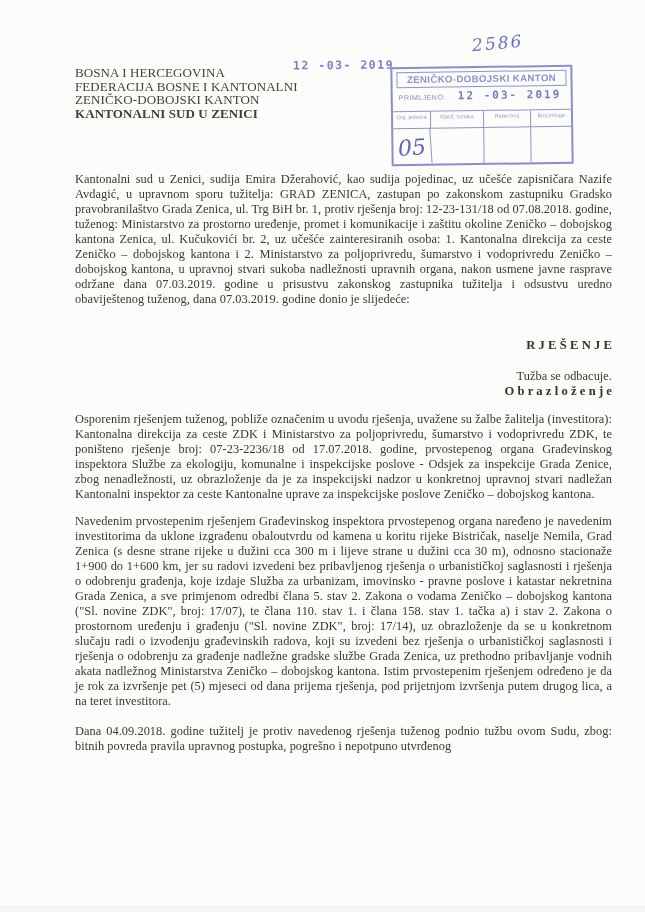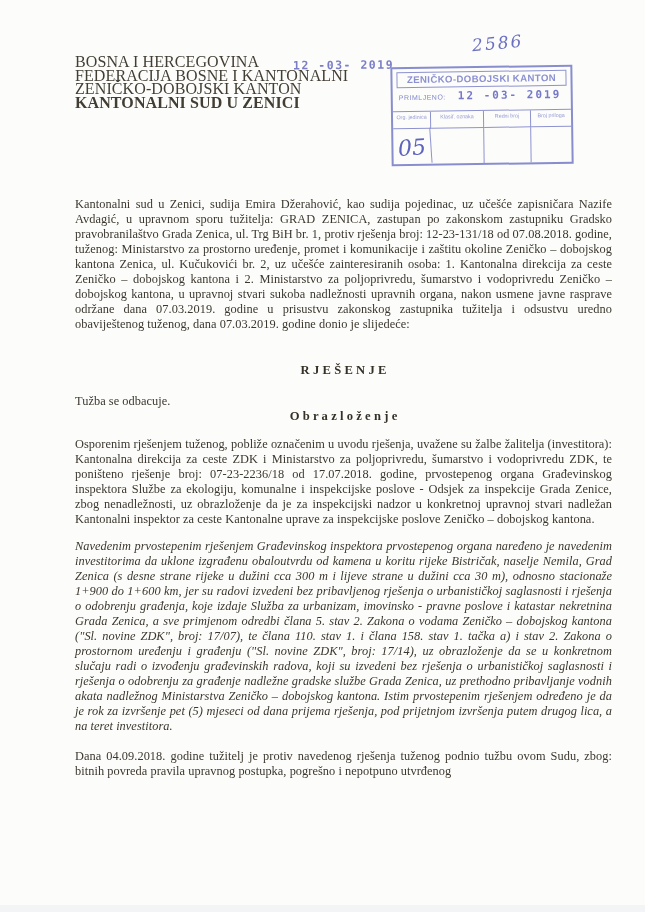--- a/index.html
+++ b/index.html
@@ -11,22 +11,22 @@
     overflow:hidden;
     font-family:"Liberation Serif","DejaVu Serif",serif;
     color:#3c382f;
   }
   
   .scan-edge { position:absolute; left:0; bottom:0; width:100%; height:7px;
     background:#f2f4f5; }
 
   
   .court-header {
-    position:absolute; left:75px; top:55px;
-    font-size:16px; line-height:13.7px;
+    position:absolute; left:75px; top:66px;
+    font-size:13px; line-height:13.7px;
     color:#423e34; letter-spacing:0.1px;
   }
   .court-header .hl { font-weight:normal; }
   .court-header .hb { font-weight:bold; }
 
   
   .hw-number {
     position:absolute; left:472px; top:33px;
     font-family:"DejaVu Serif",serif; font-style:italic;
     font-size:17px; color:#6a6fc0;
@@ -87,38 +87,38 @@
   .rs-cell.hdr { border-bottom:1.5px solid #8e93d0; }
   .rs-value {
     font-family:"DejaVu Serif",serif; font-style:italic;
     font-size:22px; color:#5d63be;
     display:flex; align-items:center; justify-content:center;
     transform:rotate(-3deg); padding-top:2px;
   }
 
   
   .doc-body {
-    position:absolute; left:75px; top:191px; width:537px;
+    position:absolute; left:75px; top:166px; width:537px;
     font-size:12.35px; line-height:15px;
     color:#3b372e; letter-spacing:0.05px;
   }
   .doc-body p {
     margin:0; text-align:justify;
     text-justify:inter-word;
   }
   .heading {
-    text-align:center; font-weight:bold; font-size:12.6px;
+    text-align:right; font-weight:bold; font-size:12.6px;
     color:#353127;
   }
   .heading.decision   { margin-top:31px; }
-  .operative          { margin-top:16px; text-align:left; }
+  .operative          { margin-top:16px; text-align:right; }
   .heading.reasoning  { }
   .p-first  { margin-top:6px  !important; }
   .p-after-heading { margin-top:13px !important; }
-  .p-gap    { margin-top:12px !important;font-style:italic; }
+  .p-gap    { margin-top:12px !important; }
   .p-biggap { margin-top:15px !important; }
 </style>
 </head>
 <body>
 
 <div class="page">
 
   <div class="hw-number">2586</div>
 
   <div class="date-stamp-top">12 -03- 2019</div>

